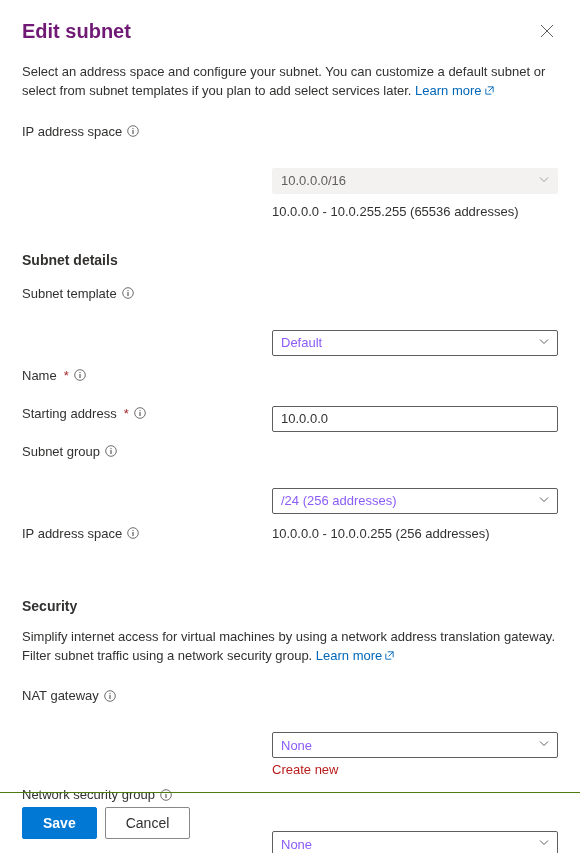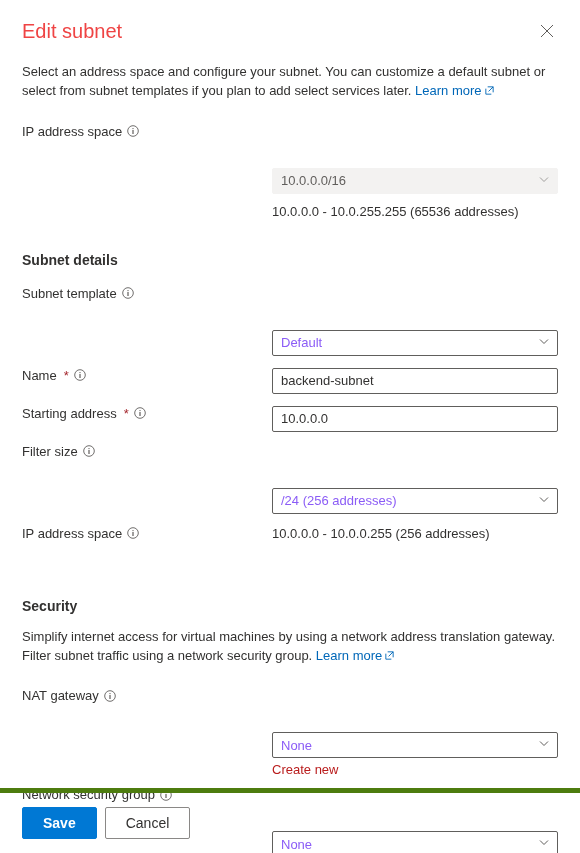--- a/index.html
+++ b/index.html
@@ -14,22 +14,22 @@
     }
     .panel { padding: 20px 22px 0 22px; }
     .header-row {
       display: flex;
       justify-content: space-between;
       align-items: flex-start;
       margin-bottom: 18px;
     }
     .title {
       font-size: 20px;
-      font-weight: 400;
-      color: #ef4444;
+      font-weight: 700;
+      color: #701a75;
     }
     .close-btn {
       cursor: pointer;
       color: #605e5c;
       padding: 4px;
     }
     .desc {
       font-size: 13px;
       color: #323130;
       line-height: 1.45;
@@ -123,21 +123,21 @@
       margin-top: 10px;
       margin-bottom: 18px;
     }
     .section-h.security { margin-top: 46px; margin-bottom: 14px; }
     .spacer-range { margin-top: -2px; margin-bottom: 22px; }
     .footer {
       position: absolute;
       bottom: 0;
       left: 0;
       right: 0;
-      border-top: 5px solid #4d7c0f;
+      border-top: 1px solid #4d7c0f;
       padding: 14px 22px;
       display: flex;
       gap: 8px;
     }
     .btn {
       height: 32px;
       padding: 0 20px;
       font-size: 14px;
       font-family: inherit;
       border-radius: 2px;
@@ -244,23 +244,20 @@
       <span>Name</span>
         <span class="req">*</span>
       <span class="info-icon">
           <svg width="12" height="12" viewBox="0 0 12 12">
             <circle cx="6" cy="6" r="5.3" stroke="currentColor" stroke-width="0.9" fill="none"></circle>
             <circle cx="6" cy="3.6" r="0.7" fill="currentColor"></circle>
             <rect x="5.4" y="5" width="1.2" height="4" fill="currentColor"></rect>
           </svg>
         </span>
     </div>
-    <div class="field-col">
-      <input class="text-input" value="backend-subnet" style="">
-    </div>
   </div>
 
   <div class="form-row">
     <div class="label-col">
       <span>Starting address</span>
         <span class="req">*</span>
       <span class="info-icon">
           <svg width="12" height="12" viewBox="0 0 12 12">
             <circle cx="6" cy="6" r="5.3" stroke="currentColor" stroke-width="0.9" fill="none"></circle>
             <circle cx="6" cy="3.6" r="0.7" fill="currentColor"></circle>
@@ -268,21 +265,21 @@
           </svg>
         </span>
     </div>
     <div class="field-col">
       <input class="text-input" value="10.0.0.0" style="">
     </div>
   </div>
 
   <div class="form-row">
     <div class="label-col">
-      <span>Filter size</span>
+      <span>Subnet group</span>
       <span class="info-icon">
           <svg width="12" height="12" viewBox="0 0 12 12">
             <circle cx="6" cy="6" r="5.3" stroke="currentColor" stroke-width="0.9" fill="none"></circle>
             <circle cx="6" cy="3.6" r="0.7" fill="currentColor"></circle>
             <rect x="5.4" y="5" width="1.2" height="4" fill="currentColor"></rect>
           </svg>
         </span>
     </div>
     <div class="field-col">
       <div class="select-wrap">

